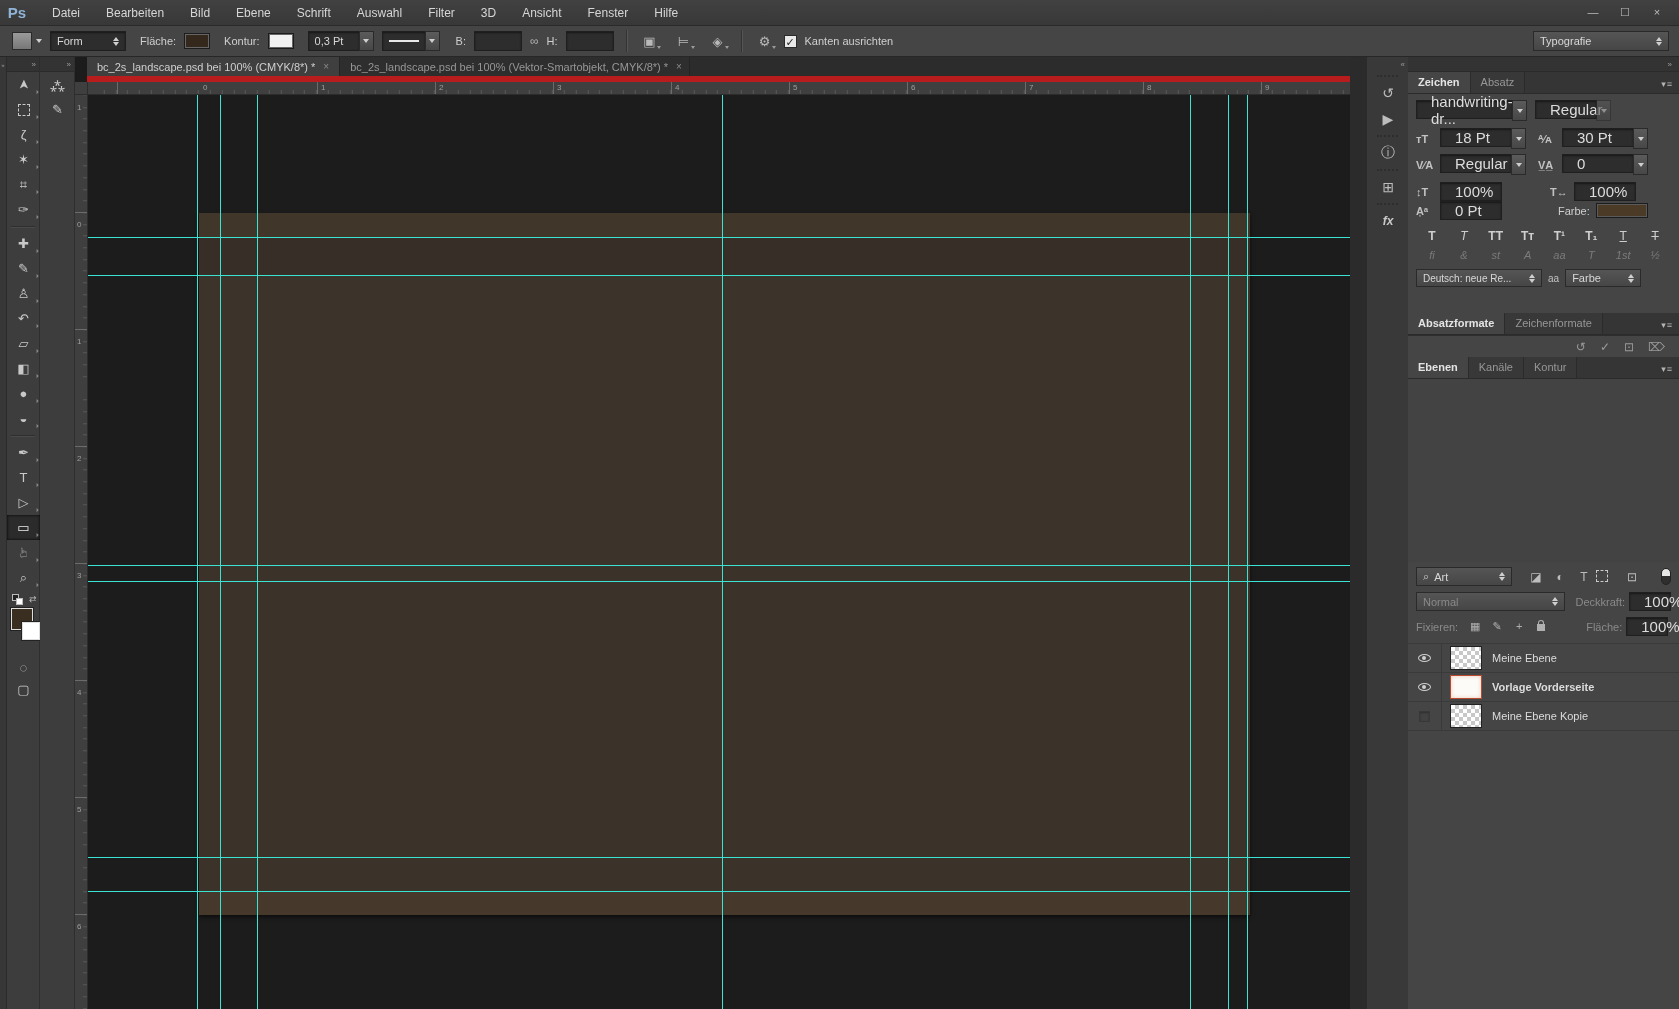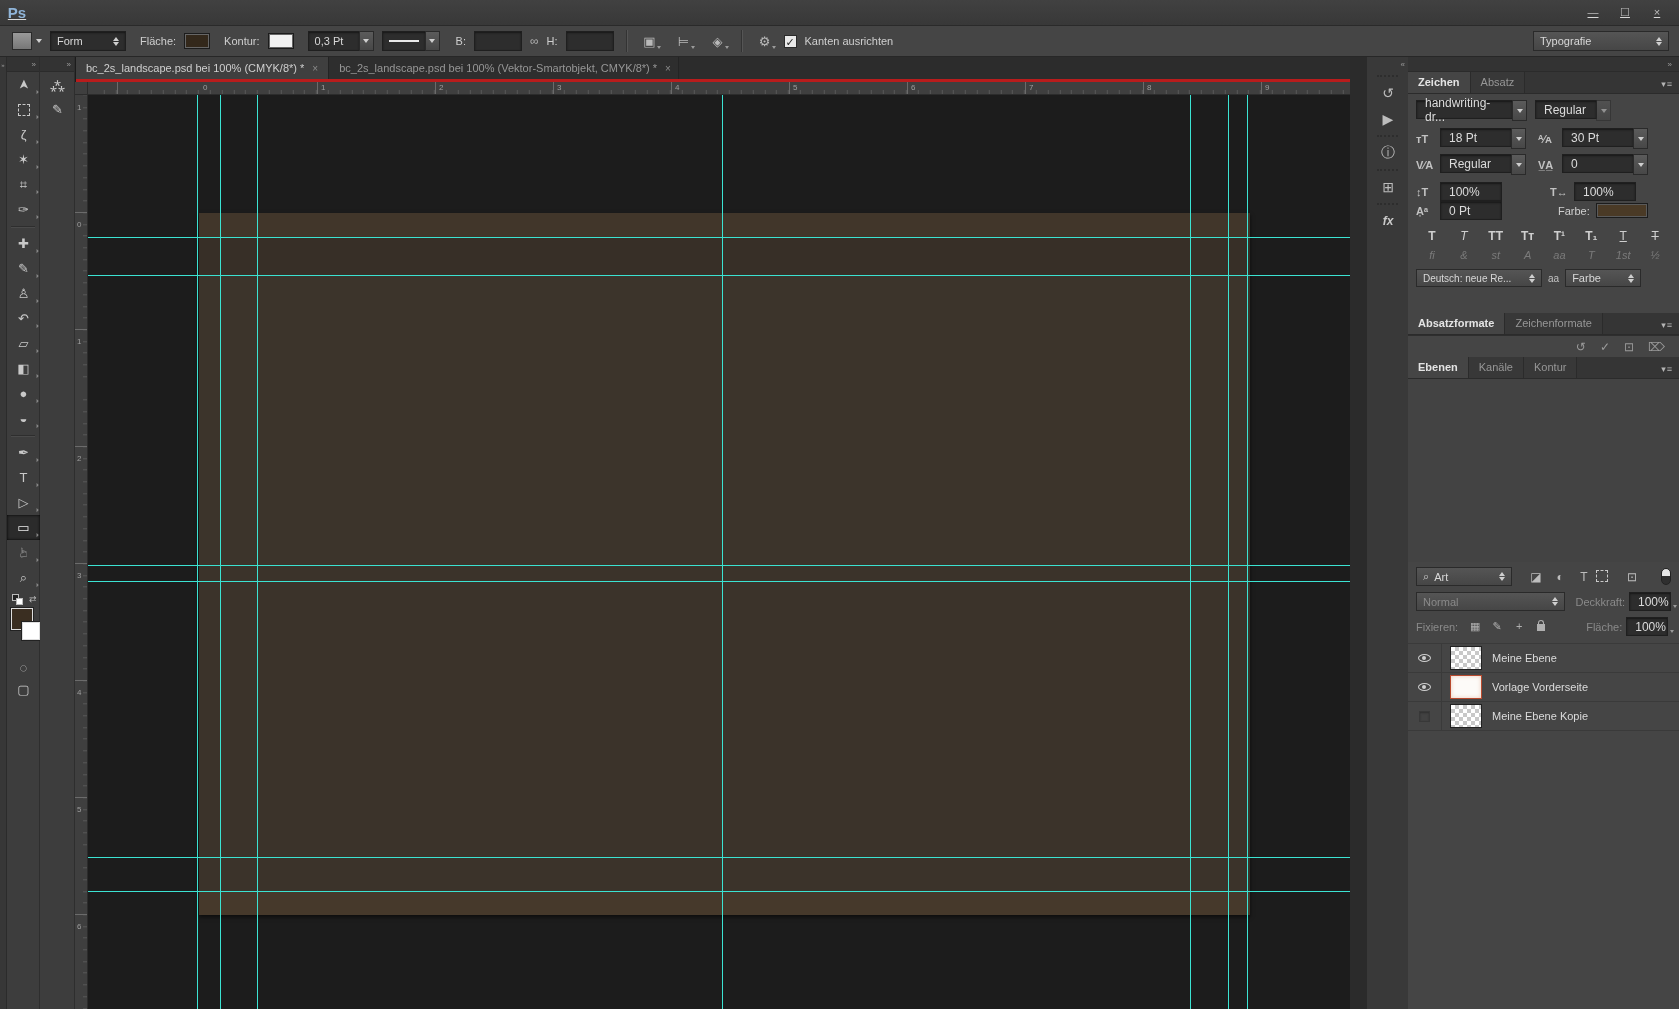--- a/index.html
+++ b/index.html
@@ -3,21 +3,21 @@
 <meta charset="utf-8">
 <style>
   * { margin:0; padding:0; box-sizing:border-box; }
   html,body { width:1679px; height:1009px; overflow:hidden; background:#434343;
     font-family:"Liberation Sans", sans-serif; font-size:11px; color:#d8d8d8;
     -webkit-font-smoothing:antialiased; }
 
   
   #menubar { position:absolute; left:0; top:0; width:1679px; height:26px;
     background:linear-gradient(#414141,#383838); border-bottom:1px solid #2a2a2a;
-    display:flex; align-items:center;text-decoration:underline; }
+    display:flex; align-items:center; }
   #pslogo { width:34px; text-align:center; font-weight:bold; font-size:15px; color:#8fb4d8; }
   #menu-items { display:flex; gap:26px; margin-left:18px; font-size:12px; color:#d6d6d6; }
   #menu-items .mi { cursor:default; }
   #winctl { margin-left:auto; display:flex; gap:16px; margin-right:14px; color:#bdbdbd; font-size:11px; }
   #winctl .wc { width:16px; text-align:center; }
 
   
   #optionsbar { position:absolute; left:0; top:26px; width:1679px; height:31px;
     background:#454545; border-bottom:1px solid #272727; display:flex; align-items:center; gap:8px; padding-left:12px; }
   .osep { width:1px; height:22px; background:#333; margin:0 4px; box-shadow:1px 0 0 #555; }
@@ -59,21 +59,21 @@
   #mini-colors .sq { position:absolute; width:7px; height:7px; border:1px solid #bbb; }
   #mini-colors .sq.b { left:4px; top:4px; background:#fff; }
   #mini-colors .sq.f { left:0; top:0; background:#222; }
   #swap-icon { position:absolute; left:22px; top:0; color:#bbb; font-size:9px; }
   #fg-swatch { position:absolute; left:4px; top:14px; width:22px; height:22px; border:1px solid #dedede; box-shadow:0 0 0 1px #222; }
   #bg-swatch { position:absolute; left:15px; top:28px; width:18px; height:18px; border:1px solid #dedede; box-shadow:0 0 0 1px #222; }
   .btool { width:33px; height:22px; display:flex; align-items:center; justify-content:center; color:#c9c9c9; font-size:13px; }
 
   
   #docwin { position:absolute; left:75px; top:57px; width:1275px; bottom:0; background:#1c1c1c; }
-  #tabbar { position:absolute; left:1px; top:0; right:0; height:25px; background:#2c2c2c; border-bottom:3px solid #b91c1c; display:flex; }
+  #tabbar { position:absolute; left:12px; top:0; right:0; height:25px; background:#2c2c2c; border-bottom:6px solid #b91c1c; display:flex; }
   .dtab { display:flex; align-items:center; gap:8px; padding:0 10px; font-size:11px; color:#969696;
     border-right:1px solid #242424; background:#2e2e2e; max-width:350px; white-space:nowrap; }
   .dtab.active { background:#3f3f3f; color:#cfcfcf; }
   .dtab-x { color:#8a8a8a; font-size:10px; }
   #ruler-corner { position:absolute; left:0; top:25px; width:13px; height:13px; background:#3f3f3f; border-right:1px solid #2c2c2c; border-bottom:1px solid #2c2c2c; }
   #hruler { position:absolute; left:13px; top:25px; right:0; height:13px; background:#3f3f3f; border-bottom:1px solid #2c2c2c; overflow:hidden;
     background-image:
       repeating-linear-gradient(90deg, transparent 0 117px, #6b6b6b 117px 118px),
       repeating-linear-gradient(90deg, transparent 0 10.8px, #585858 10.8px 11.8px);
     background-size:auto 100%, auto 5px; background-position:112px 0, 4.8px 8px; background-repeat:repeat-x; }
@@ -100,21 +100,21 @@
   #panels { position:absolute; left:1408px; top:57px; right:0; bottom:0; background:#434343; }
   #paneldockhdr { height:15px; background:#333; border-bottom:1px solid #2b2b2b; color:#9a9a9a; font-size:8px; text-align:right; padding:3px 8px 0 0; letter-spacing:-1px; }
   .ptabs { height:22px; background:#353535; display:flex; align-items:flex-end; border-bottom:1px solid #2b2b2b; }
   .ptab { height:21px; padding:4px 10px 0; font-size:11px; color:#979797; background:#383838; border-right:1px solid #2b2b2b; }
   .ptab.active { background:#454545; color:#e4e4e4; font-weight:bold; }
   .pmenu { margin-left:auto; color:#b5b5b5; font-size:9px; padding:0 6px 4px 0; letter-spacing:1px; }
   .pbody { background:#454545; position:relative; }
   .prow { display:flex; align-items:center; padding:0 8px; }
   .cicon { width:24px; color:#c2c2c2; font-size:11px; font-weight:bold; flex-shrink:0; }
   .cwell { background:#2d2d2d; border:1px solid #1f1f1f; box-shadow:inset 0 1px 2px rgba(0,0,0,.5);
-    height:19px; display:flex; align-items:center; padding:0 8px; font-size:12px; color:#dcdcdc; }
+    height:19px; display:flex; align-items:center; padding:0 14px; font-size:15px; color:#dcdcdc; }
   .fmtbtn { flex:1; text-align:center; color:#cfcfcf; font-size:12px; }
   .fmtbtn.bold { font-weight:bold; } .fmtbtn.italic { font-style:italic; }
   .fmtbtn.underline { text-decoration:underline; } .fmtbtn.strike { text-decoration:line-through; }
   .otbtn { flex:1; text-align:center; color:#7b7b7b; font-size:11px; font-style:italic; }
   #pstyle-list { background:#3e3e3e; border-top:1px solid #2e2e2e; height:184px; }
   .psitem { height:19px; line-height:19px; padding-left:12px; font-style:italic; font-size:11px; color:#e8e8e8; }
   .psitem.sel { background:#57616d; }
   #pstyle-footer { height:22px; background:#454545; border-top:1px solid #2e2e2e; display:flex; justify-content:flex-end; align-items:center; gap:14px; padding-right:14px; }
   .pficon { color:#9a9a9a; font-size:12px; }
   .lrow-sep { border-bottom:1px solid #3a3a3a; }
@@ -135,20 +135,33 @@
   .toggle { width:10px; height:17px; border-radius:5px; border:1px solid #222;
     background:linear-gradient(#e6e6e6 0 46%, #2f2f2f 46% 100%); }
   .lfi { width:24px; text-align:center; color:#bdbdbd; font-size:12px; }
   .lki { width:22px; text-align:center; color:#b0b0b0; font-size:11px; display:flex; justify-content:center; }
 </style>
 </head>
 <body>
 
 <div id="menubar">
   <div id="pslogo">Ps</div>
+  <div id="menu-items">
+      <div class="mi">Datei</div>
+      <div class="mi">Bearbeiten</div>
+      <div class="mi">Bild</div>
+      <div class="mi">Ebene</div>
+      <div class="mi">Schrift</div>
+      <div class="mi">Auswahl</div>
+      <div class="mi">Filter</div>
+      <div class="mi">3D</div>
+      <div class="mi">Ansicht</div>
+      <div class="mi">Fenster</div>
+      <div class="mi">Hilfe</div>
+    </div>
   <div id="winctl">
       <div class="wc">—</div>
       <div class="wc">☐</div>
       <div class="wc">×</div>
     </div>
 </div>
 
 <div id="optionsbar">
   <div style="display:flex; align-items:center;">
     <div id="preset-box"></div>
@@ -578,21 +591,21 @@
         </div>
     </div>
     <div id="layer-list" style="margin-top:7px; border-top:1px solid #3a3a3a">
         <div class="prow lrow-sep" style="height: 29px; padding: 0px;">
           <div style="width: 34px; display: flex; align-items: center; justify-content: center; align-self: stretch; border-right: 1px solid rgb(58, 58, 58);">
             <div class="eye"></div>
           </div>
           <div class="lthumb transparent" style="margin-left: 8px;"></div>
           <div style="margin-left: 10px; color: rgb(220, 220, 220); font-size: 11px;">Meine Ebene</div>
         </div>
-        <div class="prow lrow-sep" style="height: 29px; padding: 0px;">
+        <div class="prow lrow-sep" style="height: 29px; padding: 0px; font-weight: bold;">
           <div style="width: 34px; display: flex; align-items: center; justify-content: center; align-self: stretch; border-right: 1px solid rgb(58, 58, 58);">
             <div class="eye"></div>
           </div>
           <div class="lthumb template" style="margin-left: 8px;"></div>
           <div style="margin-left: 10px; color: rgb(220, 220, 220); font-size: 11px;">Vorlage Vorderseite</div>
         </div>
         <div class="prow lrow-sep" style="height: 29px; padding: 0px;">
           <div style="width: 34px; display: flex; align-items: center; justify-content: center; align-self: stretch; border-right: 1px solid rgb(58, 58, 58);">
             <div class="noeye"></div>
           </div>

